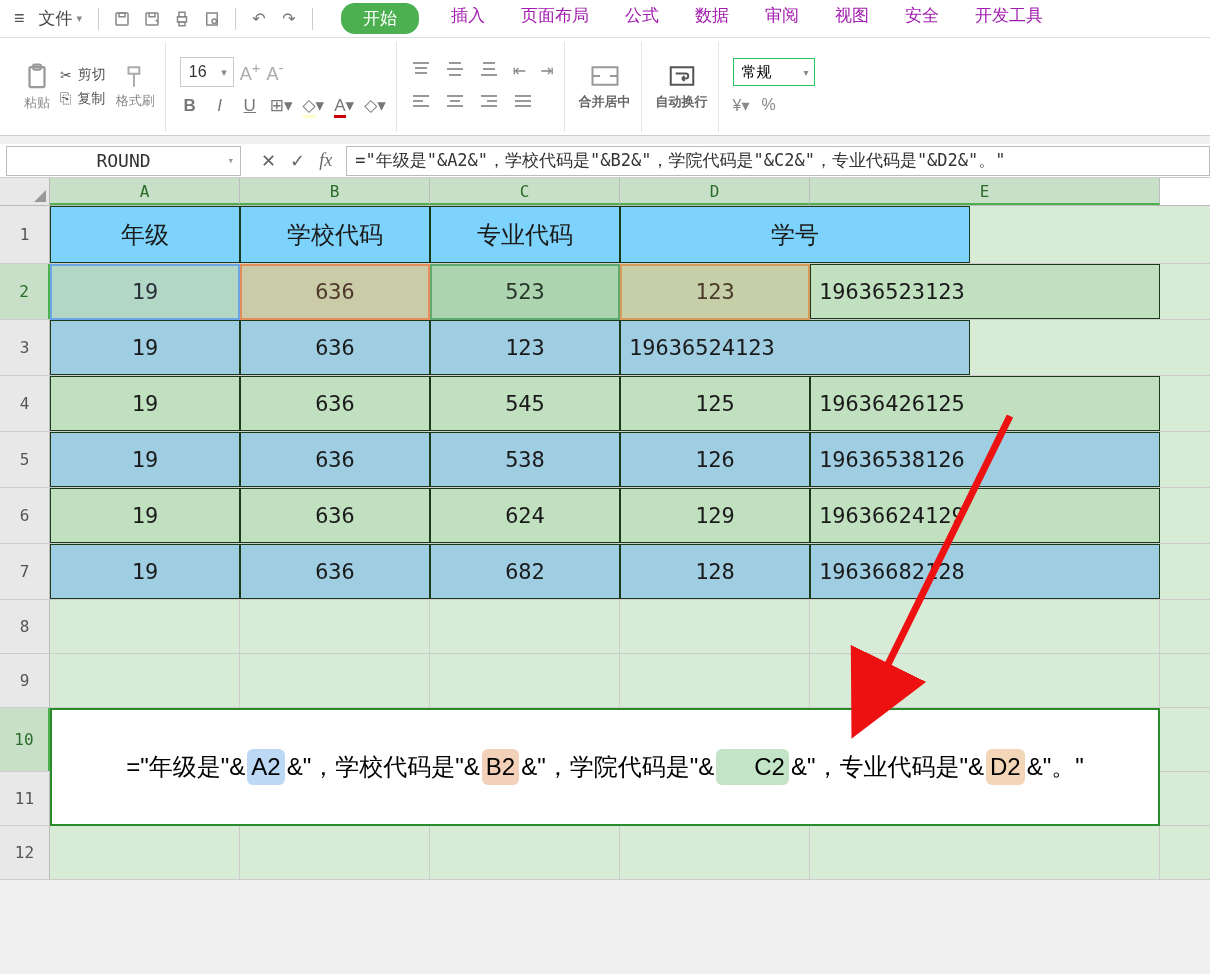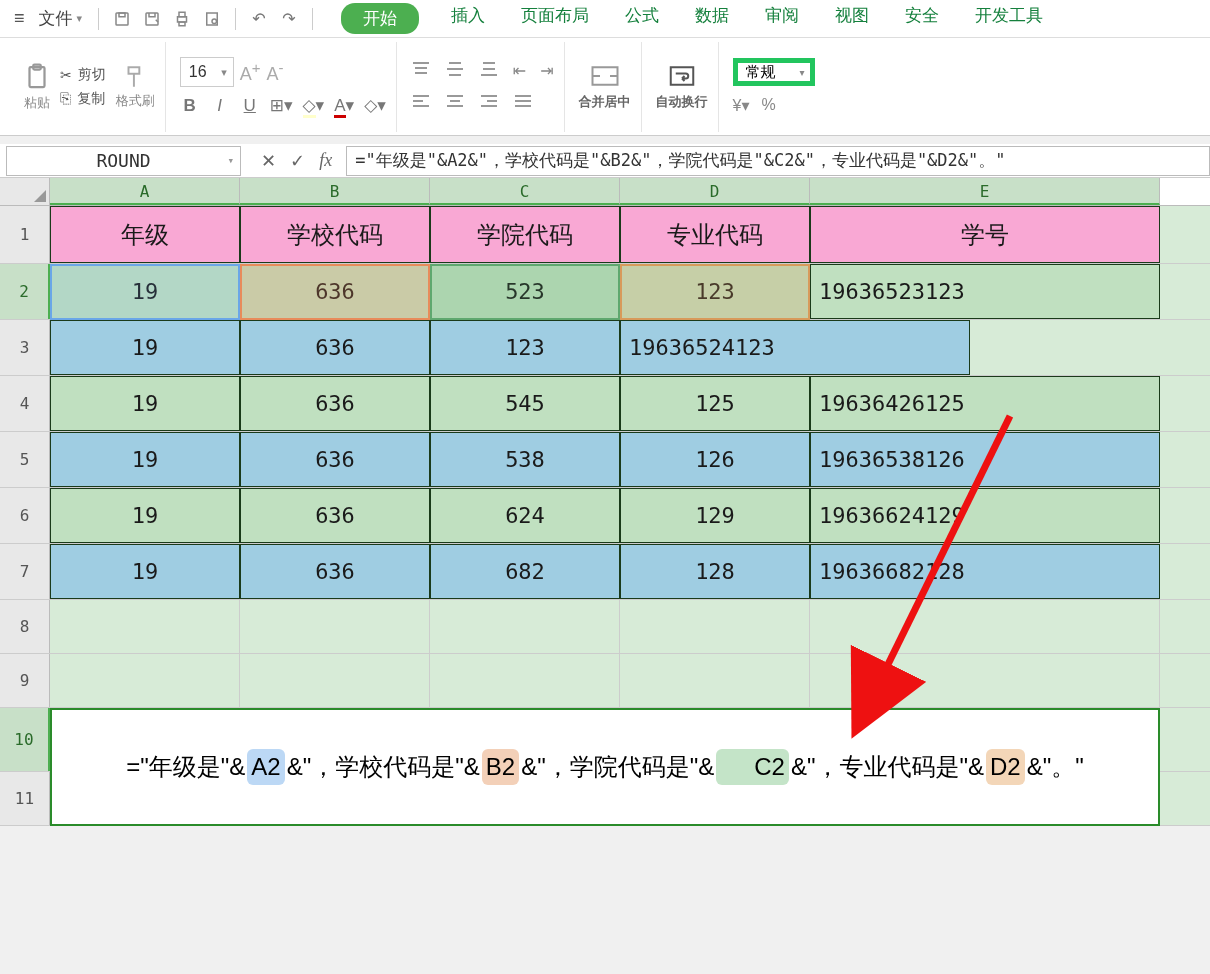--- a/index.html
+++ b/index.html
@@ -5,21 +5,21 @@
 * { box-sizing: border-box; margin: 0; padding: 0; font-family: "Microsoft YaHei", sans-serif; }
 body { background: #f0f0f0; width: 1210px; height: 974px; overflow: hidden; }
 
 
 .menubar { height: 38px; background: #fff; display: flex; align-items: center; padding: 0 8px; border-bottom: 1px solid #ddd; }
 .menubar .hamburger { font-size: 18px; color: #555; padding: 4px 6px; cursor: pointer; }
 .menubar .file-btn { font-size: 17px; color: #444; padding: 4px 8px; display: flex; align-items: center; gap: 4px; cursor: pointer; }
 .menubar .vsep { width: 1px; height: 22px; background: #ccc; margin: 0 8px; }
 .menubar .qicon { width: 24px; height: 24px; display: flex; align-items: center; justify-content: center; color: #777; cursor: pointer; margin: 0 3px; }
 .menubar .tabs { display: flex; gap: 28px; margin-left: 20px; }
-.menubar .tab { font-size: 17px; color: #15803d; padding: 1px 4px; cursor: pointer; }
+.menubar .tab { font-size: 17px; color: #a21caf; padding: 1px 4px; cursor: pointer; }
 .menubar .tab.active { background: #4caf50; color: #fff; border-radius: 14px; padding: 4px 22px; }
 
 
 .ribbon { height: 98px; background: #fff; display: flex; align-items: center; padding: 4px 12px 4px 12px; border-bottom: 1px solid #ccc; gap: 4px; }
 .rgroup { display: flex; flex-direction: column; align-items: center; justify-content: center; height: 90px; padding: 0 10px; border-right: 1px solid #e5e5e5; }
 .rgroup:last-child { border-right: none; }
 .paste-big { display: flex; flex-direction: column; align-items: center; gap: 2px; color: #888; cursor: pointer; }
 .paste-big svg { width: 30px; height: 30px; }
 .paste-big span { font-size: 13px; }
 .clip-btns { display: flex; flex-direction: column; gap: 6px; margin-left: 8px; }
@@ -37,21 +37,21 @@
 .fbtn { cursor: pointer; font-size: 17px; min-width: 20px; text-align: center; }
 
 .align-group { display: flex; flex-direction: column; gap: 12px; }
 .align-row { display: flex; gap: 14px; color: #888; }
 .albtn { cursor: pointer; }
 
 .merge-group, .wrap-group { display: flex; flex-direction: column; align-items: center; gap: 4px; color: #666; cursor: pointer; font-weight: bold; }
 .merge-group span, .wrap-group span { font-size: 13px; }
 
 .numfmt { display: flex; flex-direction: column; gap: 10px; }
-.numfmt-sel { border: 5px solid #22c55e; height: 28px; padding: 2px 22px 2px 8px; font-size: 15px; position: relative; min-width: 82px; display: flex; align-items: center; }
+.numfmt-sel { border: 1px solid #22c55e; height: 28px; padding: 2px 22px 2px 8px; font-size: 15px; position: relative; min-width: 82px; display: flex; align-items: center; }
 .numfmt-sel::after { content: "▾"; position: absolute; right: 5px; color: #888; font-size: 10px; }
 .numfmt-row { display: flex; gap: 12px; color: #888; font-size: 16px; }
 
 
 .fxbar { height: 34px; background: #fff; display: flex; align-items: center; border-bottom: 1px solid #ccc; margin-top: 8px; }
 .namebox { width: 235px; height: 30px; border: 1px solid #bbb; margin: 0 6px; display: flex; align-items: center; justify-content: center; font-size: 18px; font-family: Consolas, monospace; color: #333; position: relative; }
 .namebox::after { content: "▾"; position: absolute; right: 6px; color: #999; font-size: 11px; }
 .fx-btns { display: flex; gap: 14px; padding: 0 14px; color: #666; font-size: 18px; align-items: center; }
 .fx-btns .fxico { font-style: italic; font-family: serif; }
 .formula-input { flex: 1; height: 30px; border: 1px solid #bbb; padding: 2px 8px; font-size: 17px; font-family: Consolas, "SimSun", monospace; color: #333; display: flex; align-items: center; overflow: hidden; white-space: nowrap; }
@@ -72,21 +72,21 @@
 .cell { border-right: 1px solid #ccc; padding: 0 8px; display: flex; align-items: center; font-size: 22px; font-family: "SimSun", Consolas, monospace; color: #1a1a1a; }
 .cell.cA { width: 190px; justify-content: center; } .cell.cB { width: 190px; justify-content: center; } .cell.cC { width: 190px; justify-content: center; } .cell.cD { width: 190px; justify-content: center; } .cell.cE { width: 350px; justify-content: flex-start; }
 
 
 .r1 { height: 58px; }
 .r2,.r3,.r4,.r5,.r6,.r7 { height: 56px; }
 .r8,.r9,.r11,.r12 { height: 54px; }
 .r10 { height: 64px; }
 
 .tbl .cell { border: 1px solid #1a3a1a; }
-.hdr .cell { background: #f9a8d4; font-size: 24px; }
+.hdr .cell { background: #7dd3fc; font-size: 24px; }
 .tr-odd .cell { background: #c0e0c0; }
 .tr-even .cell { background: #9fcde2; }
 .data .cell.cE { font-size: 22px; }
 
 
 .refbox { position: absolute; border: 2px solid; pointer-events: none; }
 .ref-a2 { border-color: #6aa6e8; background: rgba(106,166,232,0.15); }
 .ref-b2 { border-color: #e88b5a; background: rgba(232,139,90,0.25); }
 .ref-c2 { border-color: #5fa86f; background: rgba(95,168,111,0.2); }
 .ref-d2 { border-color: #d89a5a; background: rgba(216,154,90,0.25); }
@@ -297,21 +297,20 @@
     <div class="colhead cC sel">C</div>
     <div class="colhead cD sel">D</div>
     <div class="colhead cE sel">E</div>
   </div>
   <div class="gridbody" id="gridbody">
 
     <div class="row r1 tbl hdr">
       <div class="rowhead">1</div>
       <div class="cell cA">年级</div>
       <div class="cell cB">学校代码</div>
-      <div class="cell cC">学院代码</div>
       <div class="cell cD">专业代码</div>
       <div class="cell cE" style="justify-content:center">学号</div>
     </div>
 
     <div class="row r2 tbl data tr-odd">
       <div class="rowhead sel">2</div>
       <div class="cell cA">19</div>
       <div class="cell cB">636</div>
       <div class="cell cC">523</div>
       <div class="cell cD">123</div>
@@ -376,20 +375,28 @@
     <div class="row r10">
         <div class="rowhead sel">10</div>
         <div class="cell cA"></div>
         <div class="cell cB"></div>
         <div class="cell cC"></div>
         <div class="cell cD"></div>
         <div class="cell cE"></div>
       </div>
     <div class="row r11">
         <div class="rowhead">11</div>
+        <div class="cell cA"></div>
+        <div class="cell cB"></div>
+        <div class="cell cC"></div>
+        <div class="cell cD"></div>
+        <div class="cell cE"></div>
+      </div>
+    <div class="row r12">
+        <div class="rowhead">12</div>
         <div class="cell cA"></div>
         <div class="cell cB"></div>
         <div class="cell cC"></div>
         <div class="cell cD"></div>
         <div class="cell cE"></div>
       </div>
 
     <div class="refbox ref-a2" style="left:50px;  top:58px; width:190px; height:56px; color:#6aa6e8"></div>
     <div class="refbox ref-b2" style="left:240px; top:58px; width:190px; height:56px; color:#e88b5a"></div>
     <div class="refbox ref-c2" style="left:430px; top:58px; width:190px; height:56px; color:#5fa86f"></div>

